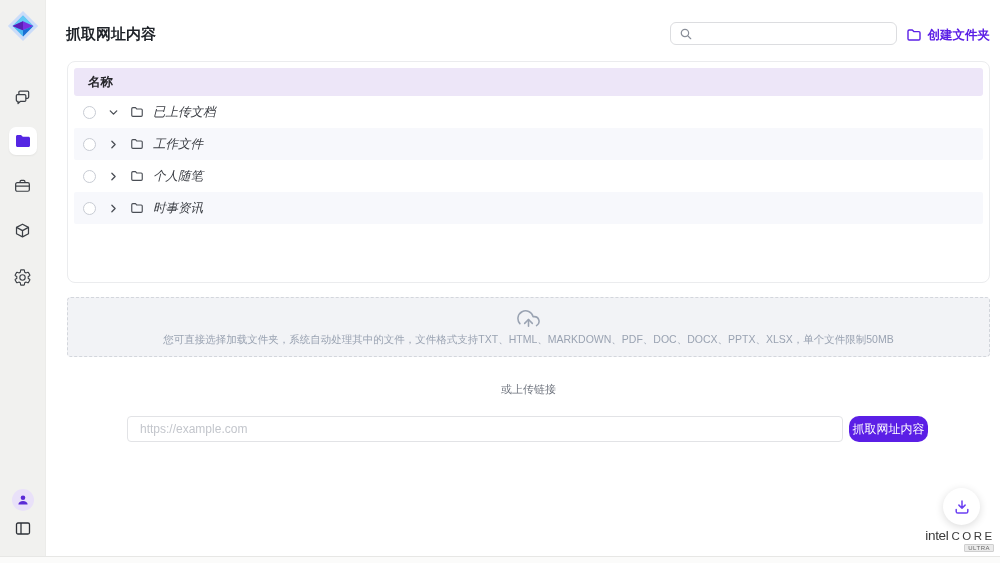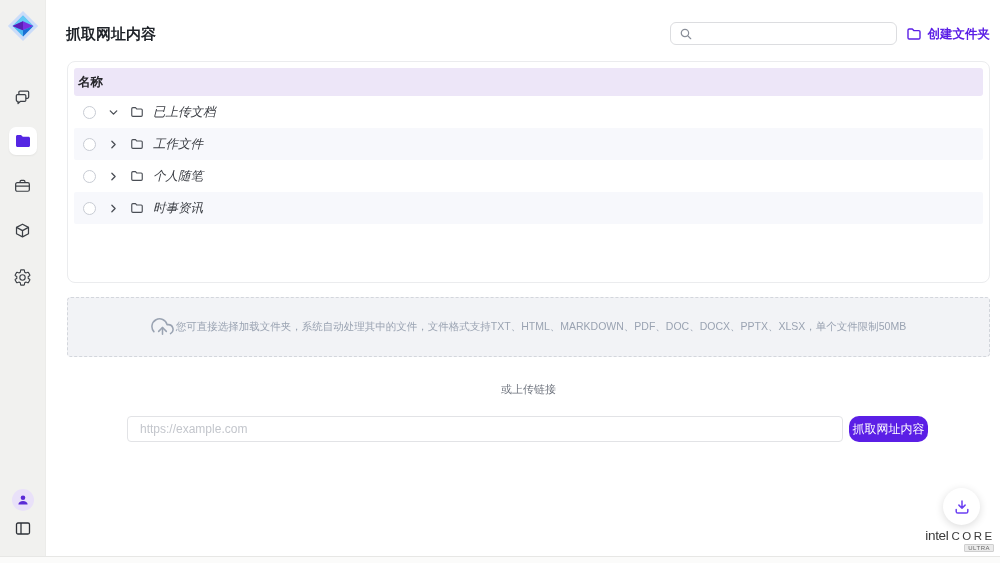--- a/index.html
+++ b/index.html
@@ -24,44 +24,44 @@
   .nav-panel { top:519px; width:22px; height:20px; }
 
   
   .page-title { position:absolute; left:66px; top:25px; font-size:15px; font-weight:bold; color:#1F2329; }
   .search-box { position:absolute; left:670px; top:22px; width:227px; height:23px;
                 border:1px solid #DCDDE0; border-radius:6px; background:#fff;
                 display:flex; align-items:center; padding:0 8px; gap:6px; }
   .search-box input { border:none; outline:none; flex:1; font-size:12px; color:#333;
                       background:transparent; font-family:inherit; min-width:0; }
   .create-folder { position:absolute; right:10px; top:26px; height:18px;
-                   display:flex; gap:6px; color:#5B1FE6;
+                   display:flex; align-items:center; gap:6px; color:#5B1FE6;
                    font-size:12.5px; font-weight:bold; background:none; border:none;
                    cursor:pointer; font-family:inherit; }
 
   
   .card { position:absolute; left:67px; top:61px; width:923px; height:222px;
           background:#fff; border:1px solid #EBECEE; border-radius:8px; padding:6px; }
   .table-head { height:28px; background:#EDE6F8; border-radius:3px;
-                display:flex; align-items:center; padding-left:4px;
+                display:flex; align-items:center; padding-left:14px;
                 font-size:12.5px; font-weight:bold; color:#26262B; }
   .frow { height:32px; display:flex; align-items:center; padding-left:9px;
           border-radius:2px; cursor:pointer;font-style:italic; }
   .frow:nth-child(even) { background:#F7F8FC; }
   .cb { width:13px; height:13px; border:1px solid #C8CCD4; border-radius:50%;
         background:#fff; flex:0 0 auto; }
   .chev { margin-left:11px; width:13px; height:13px; color:#4A4E55; display:flex; }
   .chev.chev-right svg { transform:rotate(-90deg); }
   .row-folder { margin-left:10px; color:#4A4E55; display:flex; }
   .flabel { margin-left:9px; font-size:12.5px; color:#3A3D43; }
 
   
   .dropzone { position:absolute; left:67px; top:297px; width:923px; height:60px;
               background:#F2F3F6; border:1px dashed #D3D6DC; border-radius:4px;
-              display:flex; flex-direction:row; align-items:center;
+              display:flex; flex-direction:column; align-items:center;
               justify-content:center; gap:2px; cursor:pointer; }
   .drop-hint { font-size:10.5px; color:#9AA3B2; }
 
   .or-link { position:absolute; left:67px; top:382px; width:923px; text-align:center;
              font-size:11px; color:#70757F; }
 
   
   .url-input { position:absolute; left:127px; top:416px; width:716px; height:26px;
                border:1px solid #E2E3E6; border-radius:4px; padding:4px 12px;
                font-size:12px; color:#333; outline:none; font-family:inherit; }

